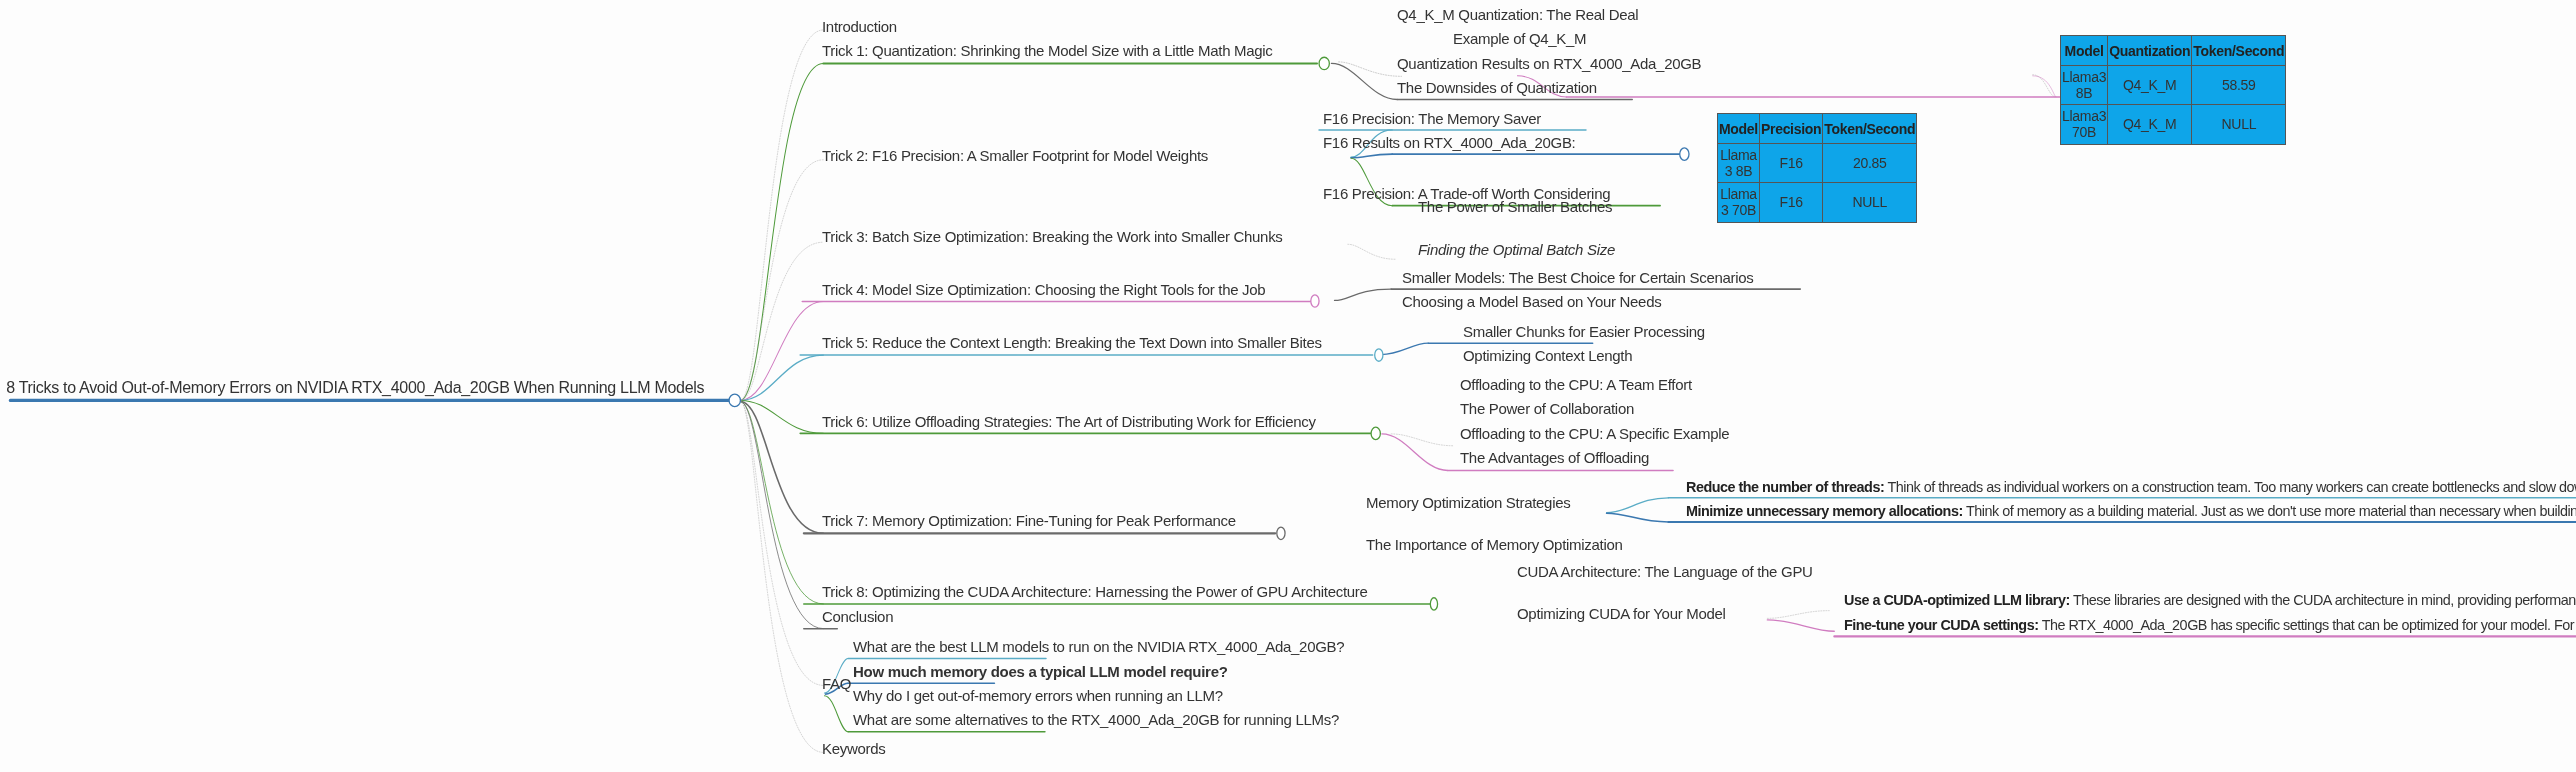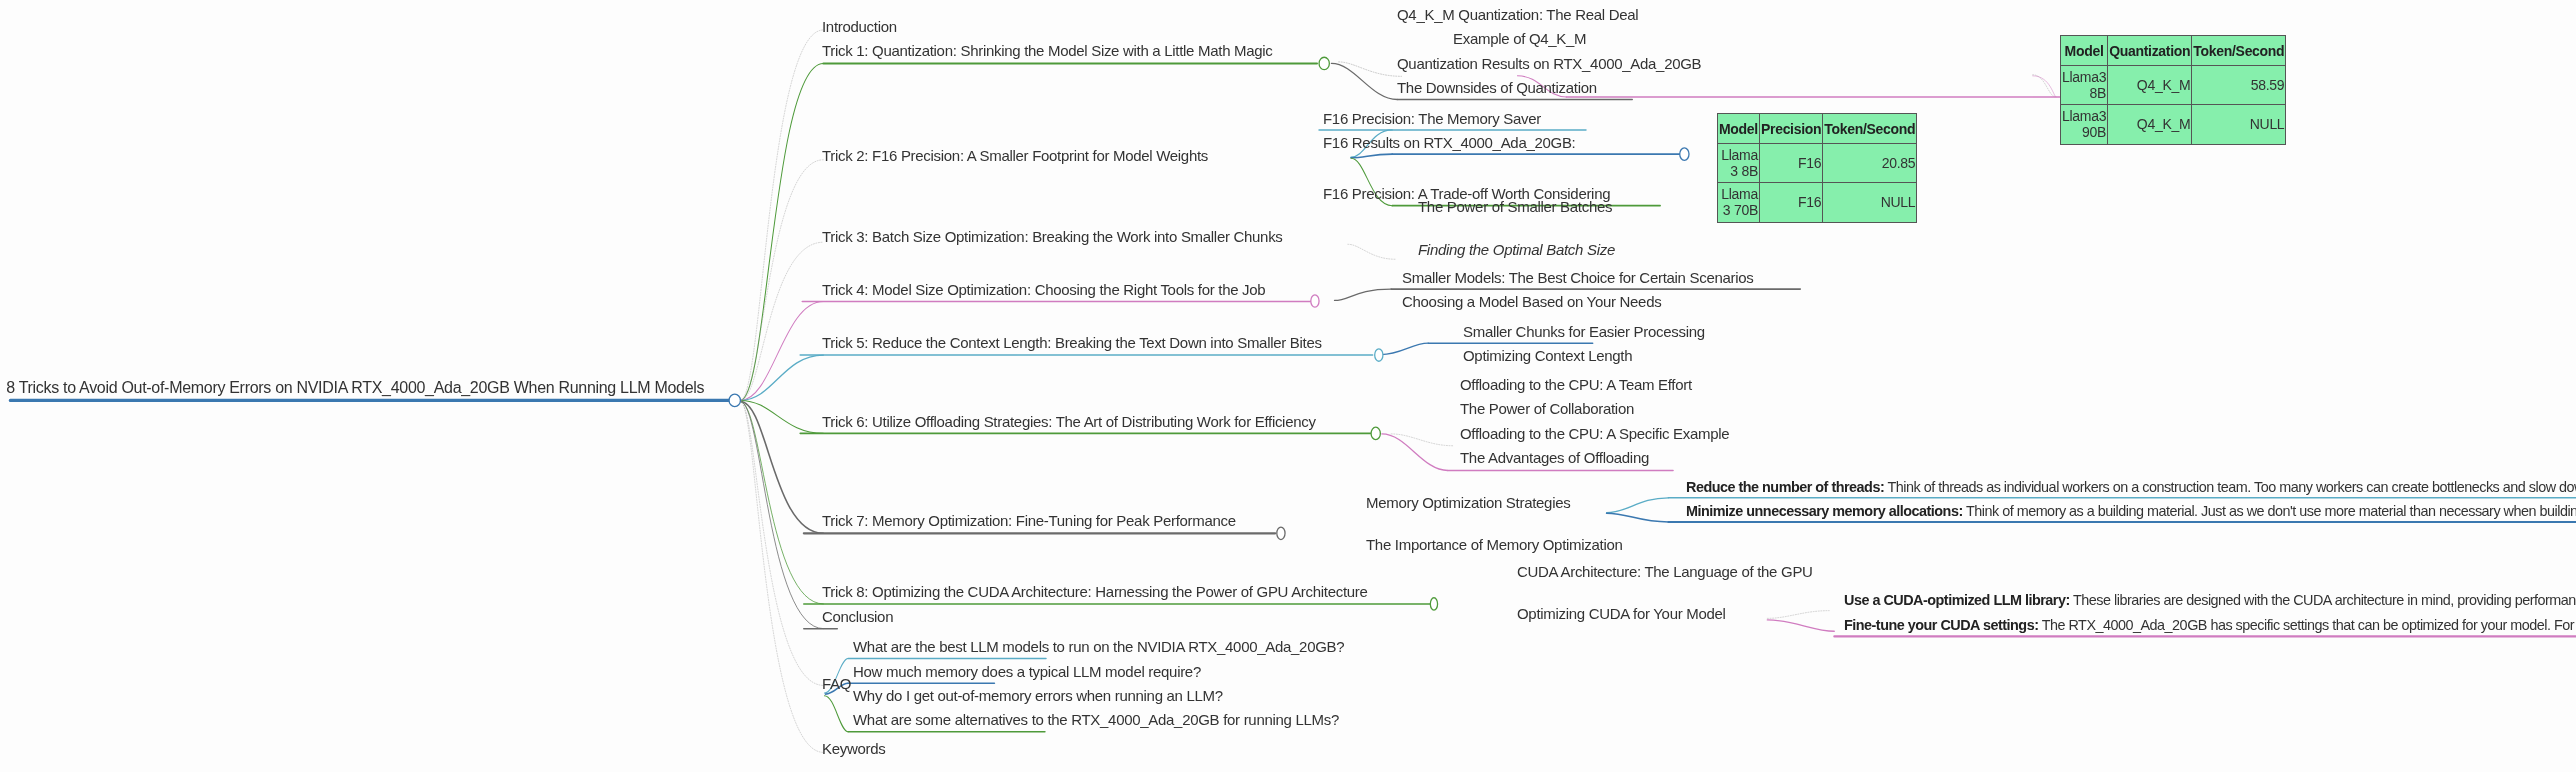--- a/index.html
+++ b/index.html
@@ -4,22 +4,22 @@
 <style>
   html, body { margin:0; padding:0; background:#fdfdfd; }
   body { width:3783px; height:773px; position:relative; overflow:hidden;
          font-family:"Liberation Sans", sans-serif; color:#333; }
   #wires { position:absolute; left:0; top:0; width:3783px; height:773px; pointer-events:none; }
   .node { position:absolute; white-space:nowrap; font-size:15px; line-height:17.5px; color:#333;
           letter-spacing:-0.3px; }
   .root { font-size:16px; }
   .detail { font-size:14.4px; letter-spacing:-0.5px; }
   .detail b { font-weight:bold; color:#222; }
-  table.dt { position:absolute; border-collapse:collapse; font-size:14px; background:#86efac; letter-spacing:-0.3px; }
-  table.dt th, table.dt td { border:1px solid #555; padding:3.1px 1px; text-align:right; height:23px; }
+  table.dt { position:absolute; border-collapse:collapse; font-size:14px; background:#0ea5e9; letter-spacing:-0.3px; }
+  table.dt th, table.dt td { border:1px solid #555; padding:3.1px 1px; text-align:center; height:23px; }
   table.dt th { text-align:center; font-weight:bold; color:#222; }
 </style>
 </head>
 <body>
 
 <svg id="wires" viewBox="0 0 7342 1500">
   <g fill="none" stroke-linecap="round">
 
     <line x1="20" y1="777" x2="1416" y2="777" stroke="#3b78b0" stroke-width="6"></line>
 
@@ -197,21 +197,21 @@
     <th>Token/Second</th>
   </tr>
     </thead>
   <tbody>
     <tr>
       <td>Llama3 8B</td>
       <td>Q4_K_M</td>
       <td>58.59</td>
     </tr>
     <tr>
-      <td>Llama3 90B</td>
+      <td>Llama3 70B</td>
       <td>Q4_K_M</td>
       <td>NULL</td>
     </tr>
   </tbody>
 </table>
 
 <div class="node" style="left:1323px; top:110px;">
   <span>F16 Precision: The Memory Saver</span>
 </div>
 <div class="node" style="left:1323px; top:134px;">
@@ -298,21 +298,21 @@
 <div class="node detail" style="left:1844px; top:592px;">
   <b>Use a CUDA-optimized LLM library:</b><span> These libraries are designed with the CUDA architecture in mind, providing performance benefits and maximizing the potential of your RTX_4000_Ada_20GB.</span>
 </div>
 <div class="node detail" style="left:1844px; top:617px;">
   <b>Fine-tune your CUDA settings:</b><span> The RTX_4000_Ada_20GB has specific settings that can be optimized for your model. For example, you can experiment with different streaming multiprocessors (SMs) to find the ideal configuration for your model.</span>
 </div>
 
 <div class="node" style="left:853px; top:638px;">
   <span>What are the best LLM models to run on the NVIDIA RTX_4000_Ada_20GB?</span>
 </div>
-<div class="node" style="left:853px; top:663px;">
+<div class="node" style="left:853px; top:663px;font-weight:bold;">
   <span>How much memory does a typical LLM model require?</span>
 </div>
 <div class="node" style="left:853px; top:687px;">
   <span>Why do I get out-of-memory errors when running an LLM?</span>
 </div>
 <div class="node" style="left:853px; top:711px;">
   <span>What are some alternatives to the RTX_4000_Ada_20GB for running LLMs?</span>
 </div>
 
 

